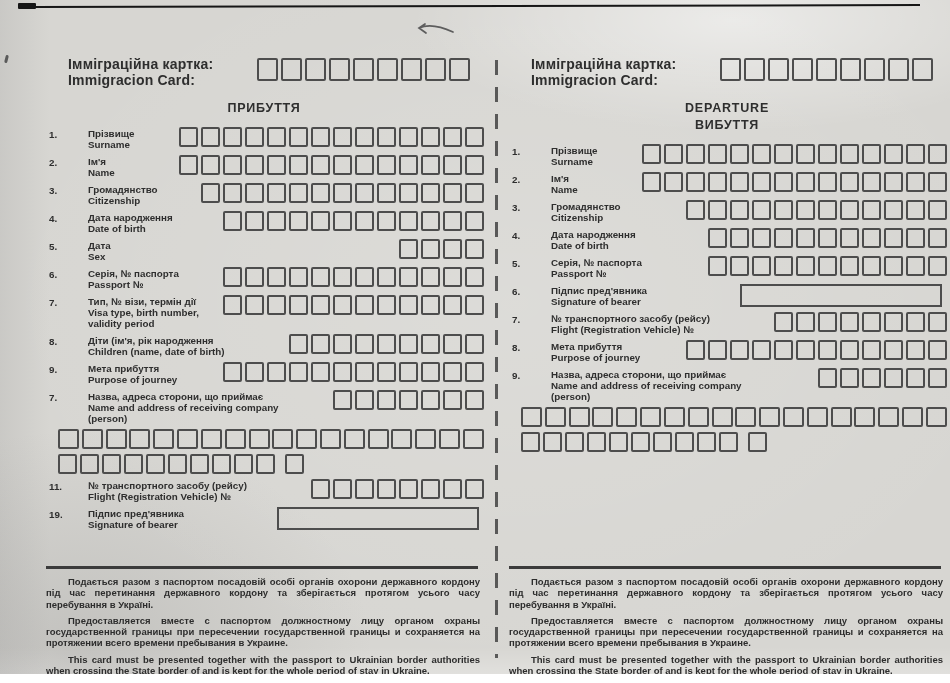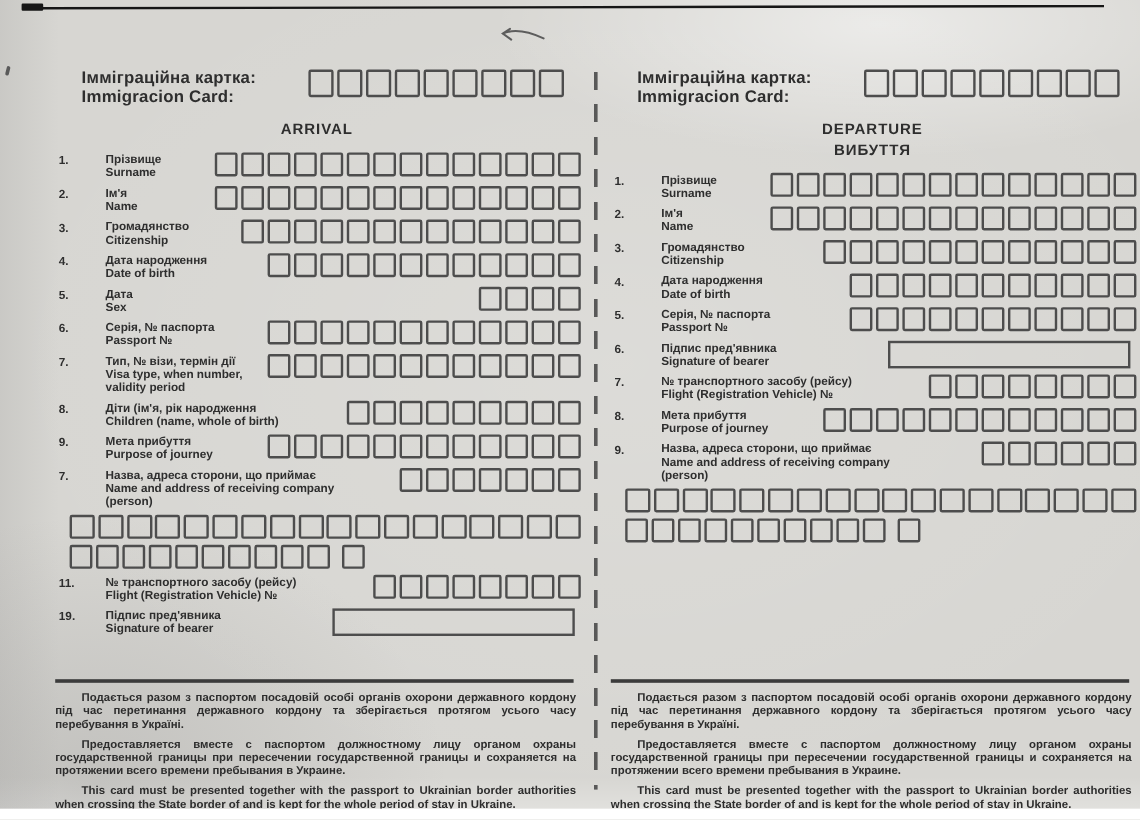--- a/index.html
+++ b/index.html
@@ -75,21 +75,21 @@
           <span class="box hdr"></span>
           <span class="box hdr"></span>
           <span class="box hdr"></span>
           <span class="box hdr"></span>
           <span class="box hdr"></span>
           <span class="box hdr"></span>
           <span class="box hdr"></span>
         </div>
     </div>
     <div class="section-title">
-      <div>ARRIVAL</div>
+      <div>ПРИБУТТЯ</div>
     </div>
     <div>
         <div class="row field-row">
           <span class="num">1.</span>
           <span class="label-group">
             <div class="label-ua">Прізвище</div>
             <div class="label-en">Surname</div>
           </span>
           <span class="boxes">
             <span class="box"></span>
@@ -205,21 +205,21 @@
             <span class="box"></span>
             <span class="box"></span>
             <span class="box"></span>
             <span class="box"></span>
           </span>
         </div>
         <div class="row field-row">
           <span class="num">7.</span>
           <span class="label-group">
             <div class="label-ua">Тип, № візи, термін дії</div>
-            <div class="label-en">Visa type, when number,
+            <div class="label-en">Visa type, birth number,
 validity period</div>
           </span>
           <span class="boxes">
             <span class="box"></span>
             <span class="box"></span>
             <span class="box"></span>
             <span class="box"></span>
             <span class="box"></span>
             <span class="box"></span>
             <span class="box"></span>
@@ -227,21 +227,21 @@
             <span class="box"></span>
             <span class="box"></span>
             <span class="box"></span>
             <span class="box"></span>
           </span>
         </div>
         <div class="row field-row">
           <span class="num">8.</span>
           <span class="label-group">
             <div class="label-ua">Діти (ім'я, рік народження</div>
-            <div class="label-en">Children (name, whole of birth)</div>
+            <div class="label-en">Children (name, date of birth)</div>
           </span>
           <span class="boxes">
             <span class="box"></span>
             <span class="box"></span>
             <span class="box"></span>
             <span class="box"></span>
             <span class="box"></span>
             <span class="box"></span>
             <span class="box"></span>
             <span class="box"></span>

